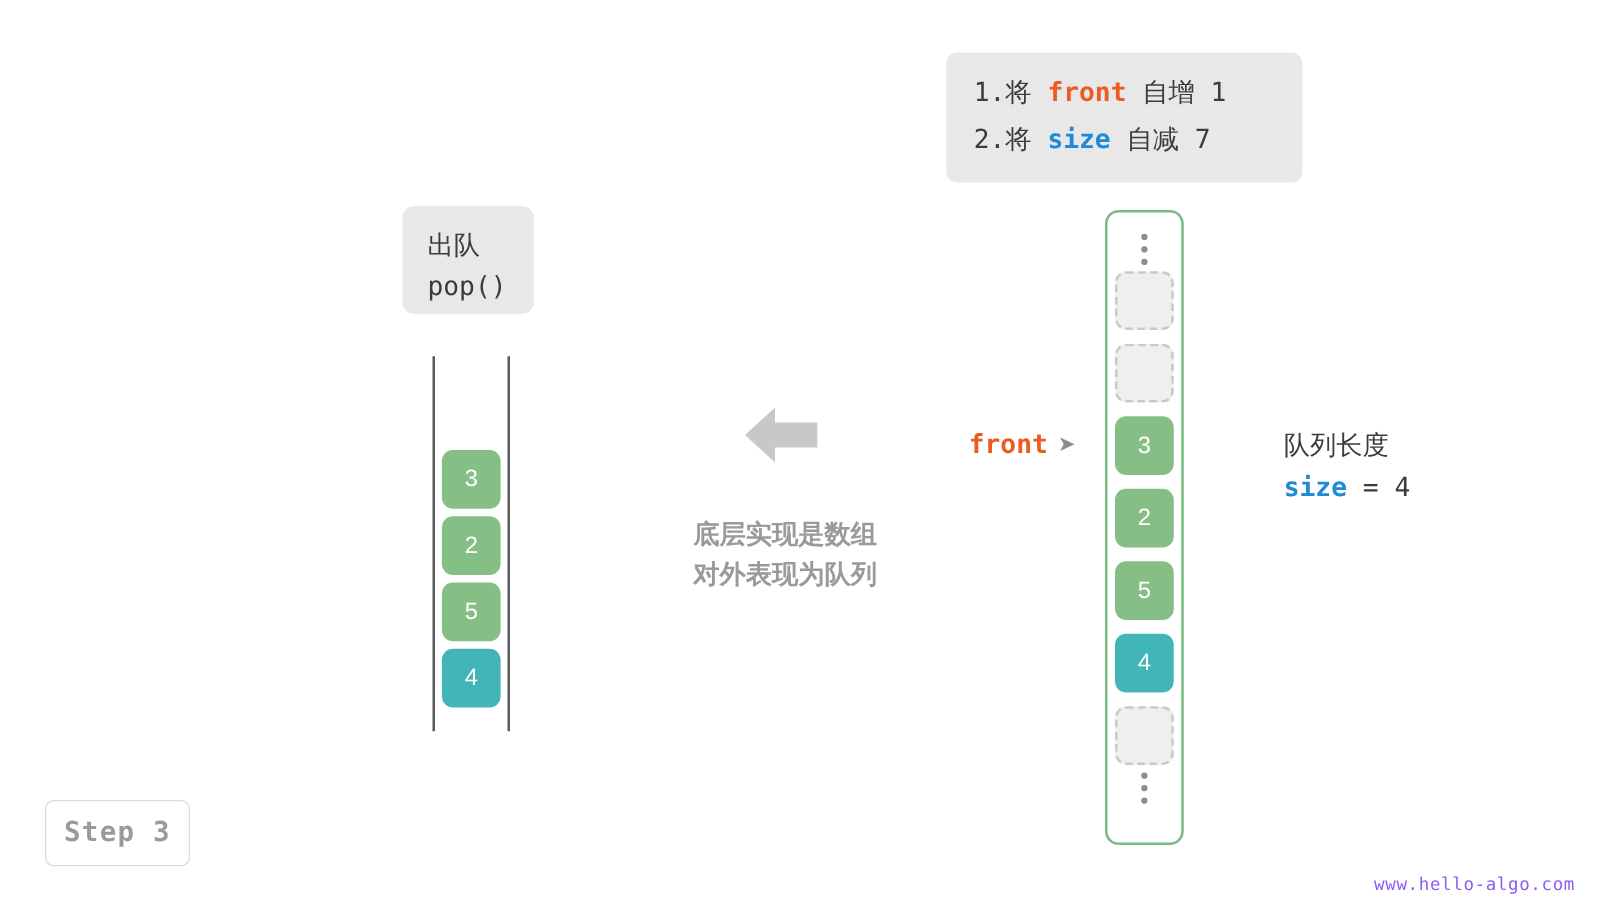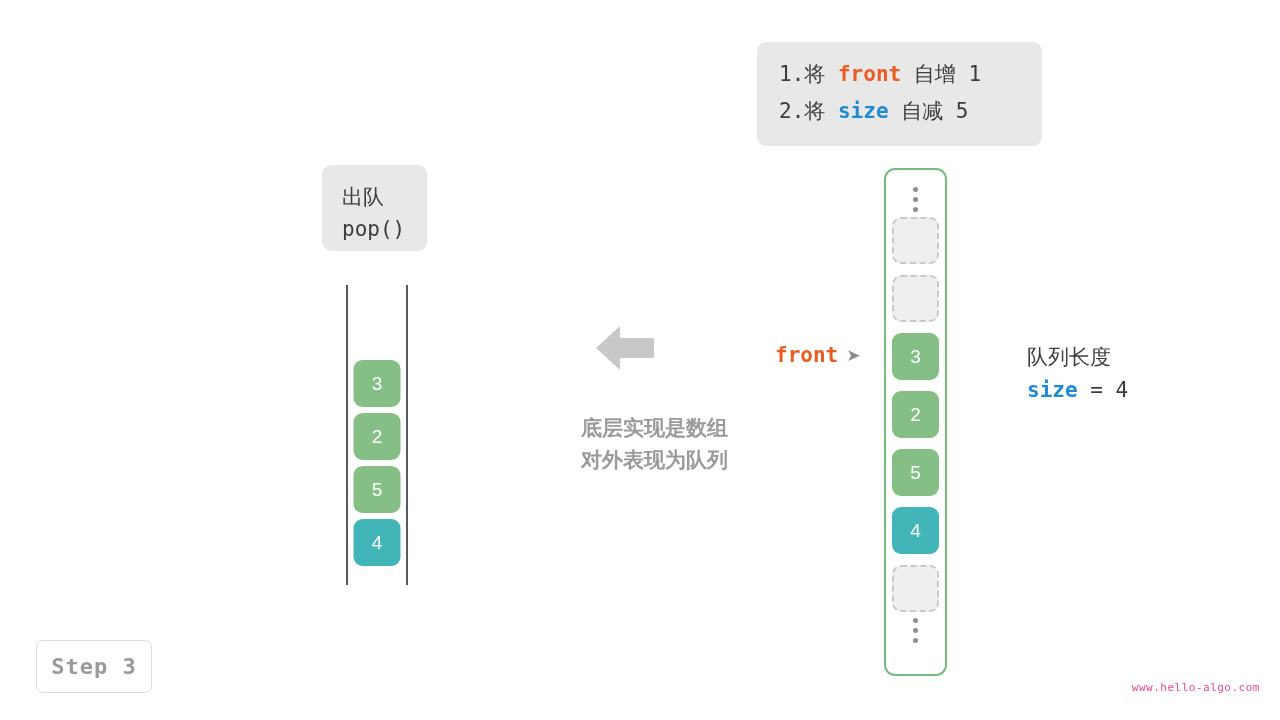--- a/index.html
+++ b/index.html
@@ -119,21 +119,21 @@
     top: 326px;
     width: 58px;
     height: 44px;
   }
 
   
   #impl-caption {
     left: 528px;
     top: 412px;
     width: 200px;
-    text-align: right;
+    text-align: center;
     font-size: 21px;
     font-weight: bold;
     line-height: 32px;
     color: #9a9a9a;
   }
 
   
   #front-pointer {
     left: 775px;
     top: 343px;
@@ -225,33 +225,33 @@
     font-family: "DejaVu Sans Mono", "Liberation Mono", monospace;
     font-size: 22px;
     font-weight: bold;
     letter-spacing: 1px;
     color: #9a9a9a;
   }
 
   
   #watermark {
     right: 20px;
-    bottom: 26px;
-    font-family: "DejaVu Sans Mono", "Liberation Mono", monospace;
-    font-size: 11px;
-    color: #ec4899;
+    bottom: 4px;
+    font-family: "DejaVu Sans Mono", "Liberation Mono", monospace;
+    font-size: 14px;
+    color: #8b5cf6;
     letter-spacing: 0.5px;
   }
 </style>
 </head>
 <body>
 
 <div class="abs" id="op-note">
   <div class="note-line"><span>1.</span><span>将 </span><span class="kw-front">front</span><span> 自增 1</span></div>
-  <div class="note-line"><span>2.</span><span>将 </span><span class="kw-size">size</span><span> 自减 5</span></div>
+  <div class="note-line"><span>2.</span><span>将 </span><span class="kw-size">size</span><span> 自减 7</span></div>
 </div>
 
 <div class="abs" id="pop-label">
   <div class="pop-cn">出队</div>
   <div class="pop-fn">pop()</div>
 </div>
 
 <div class="abs" id="queue-abstract">
   <div class="rail rail-left"></div>
   <div class="rail rail-right"></div>

